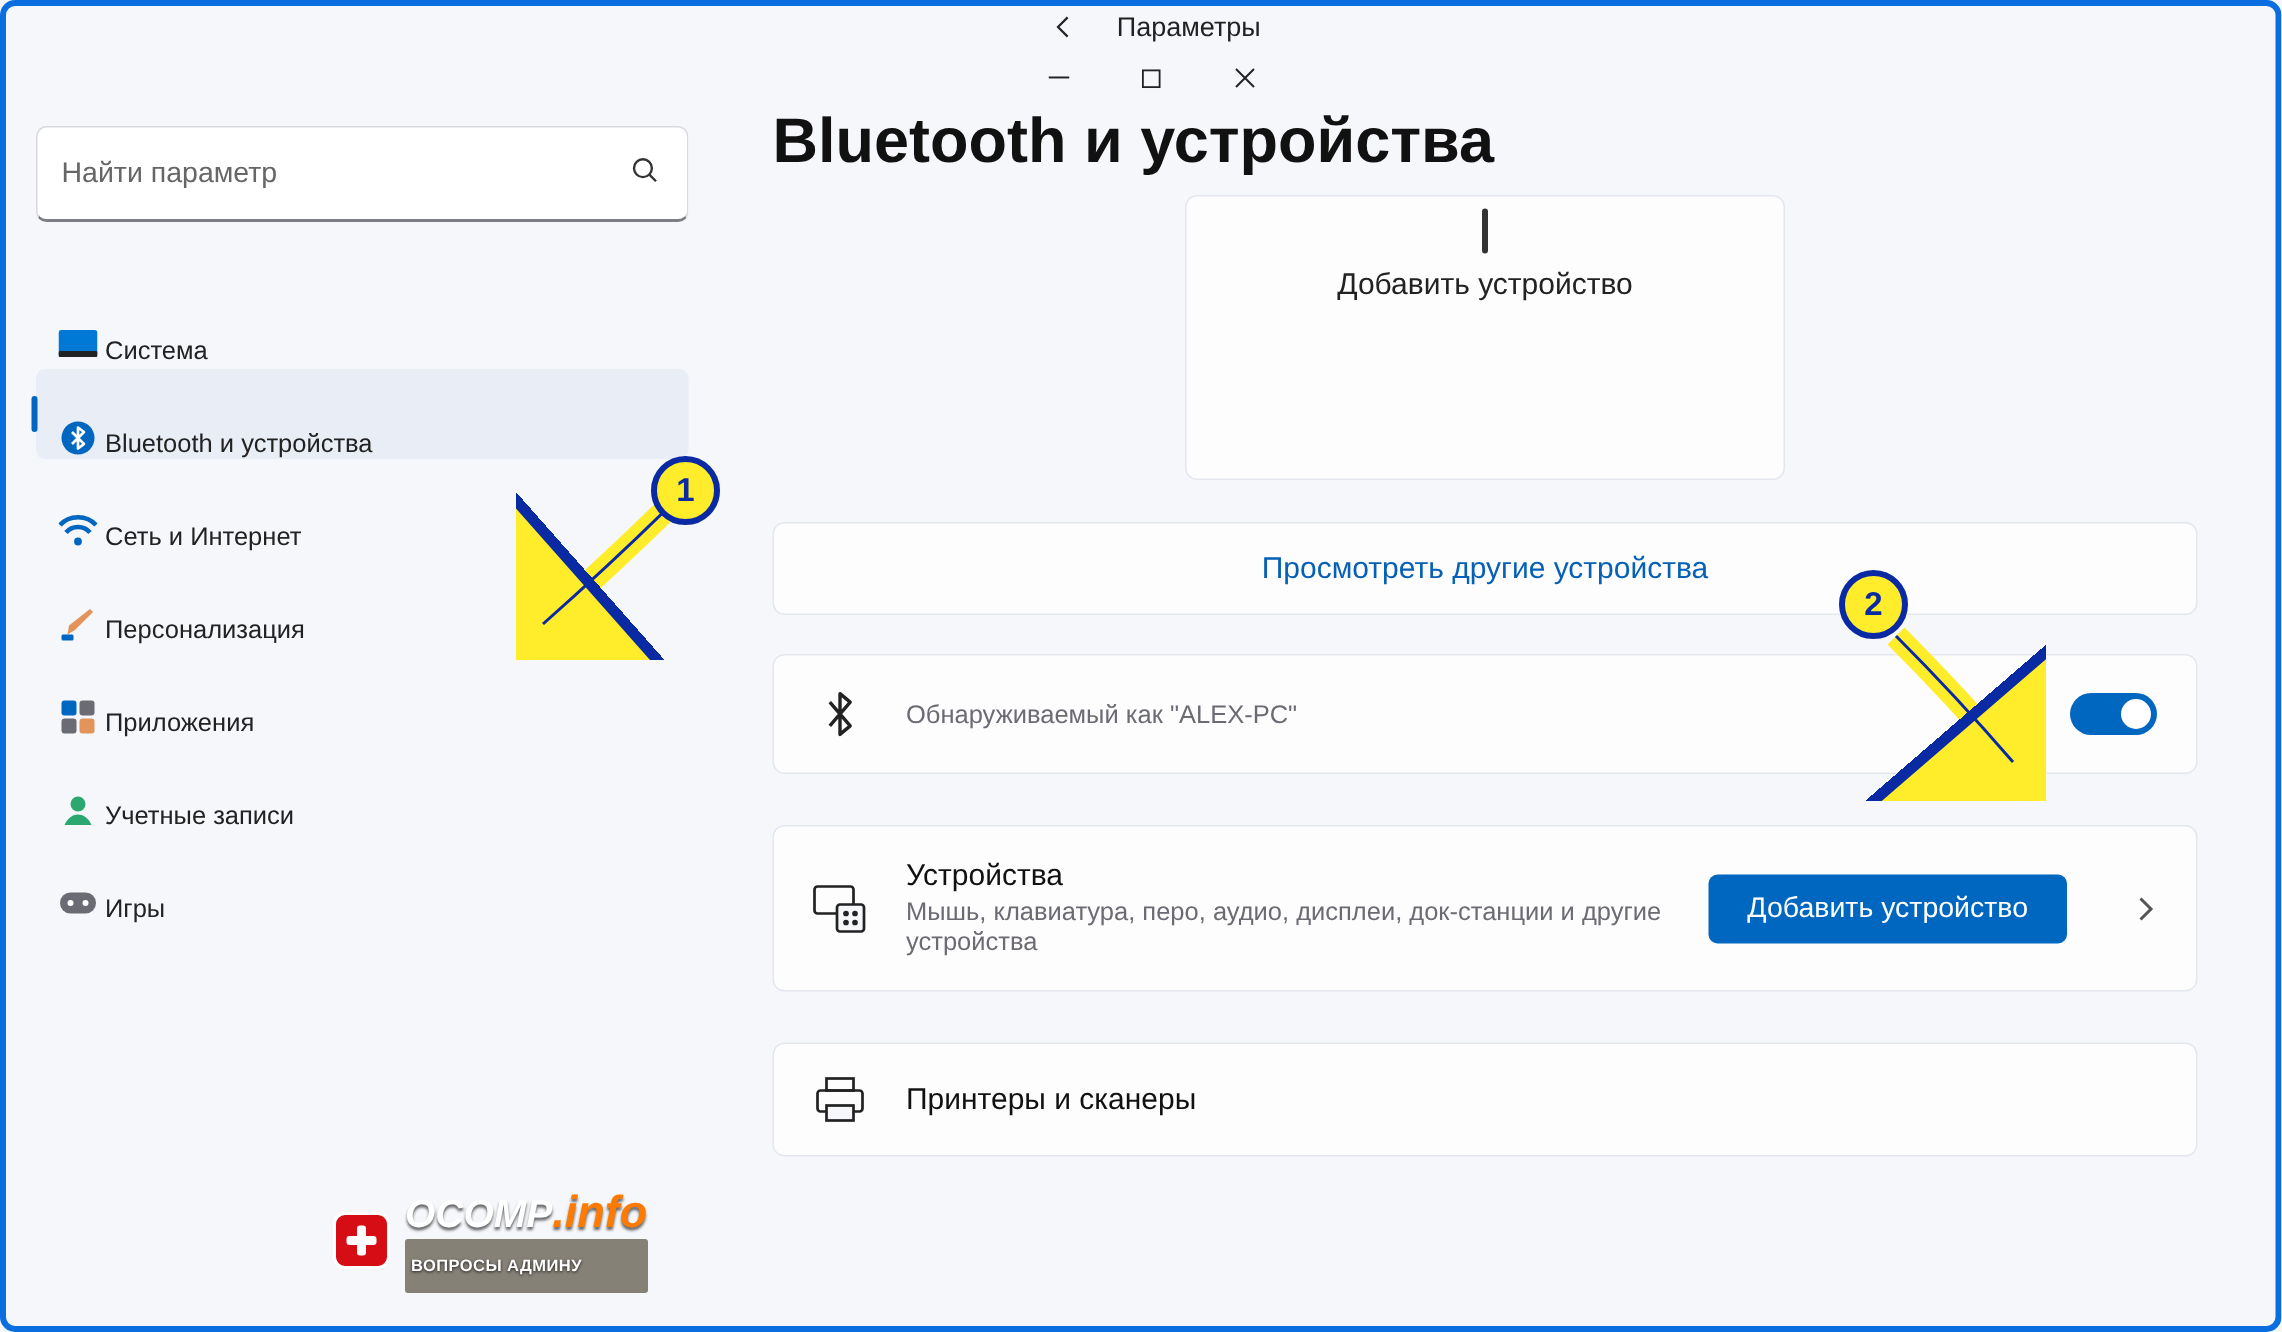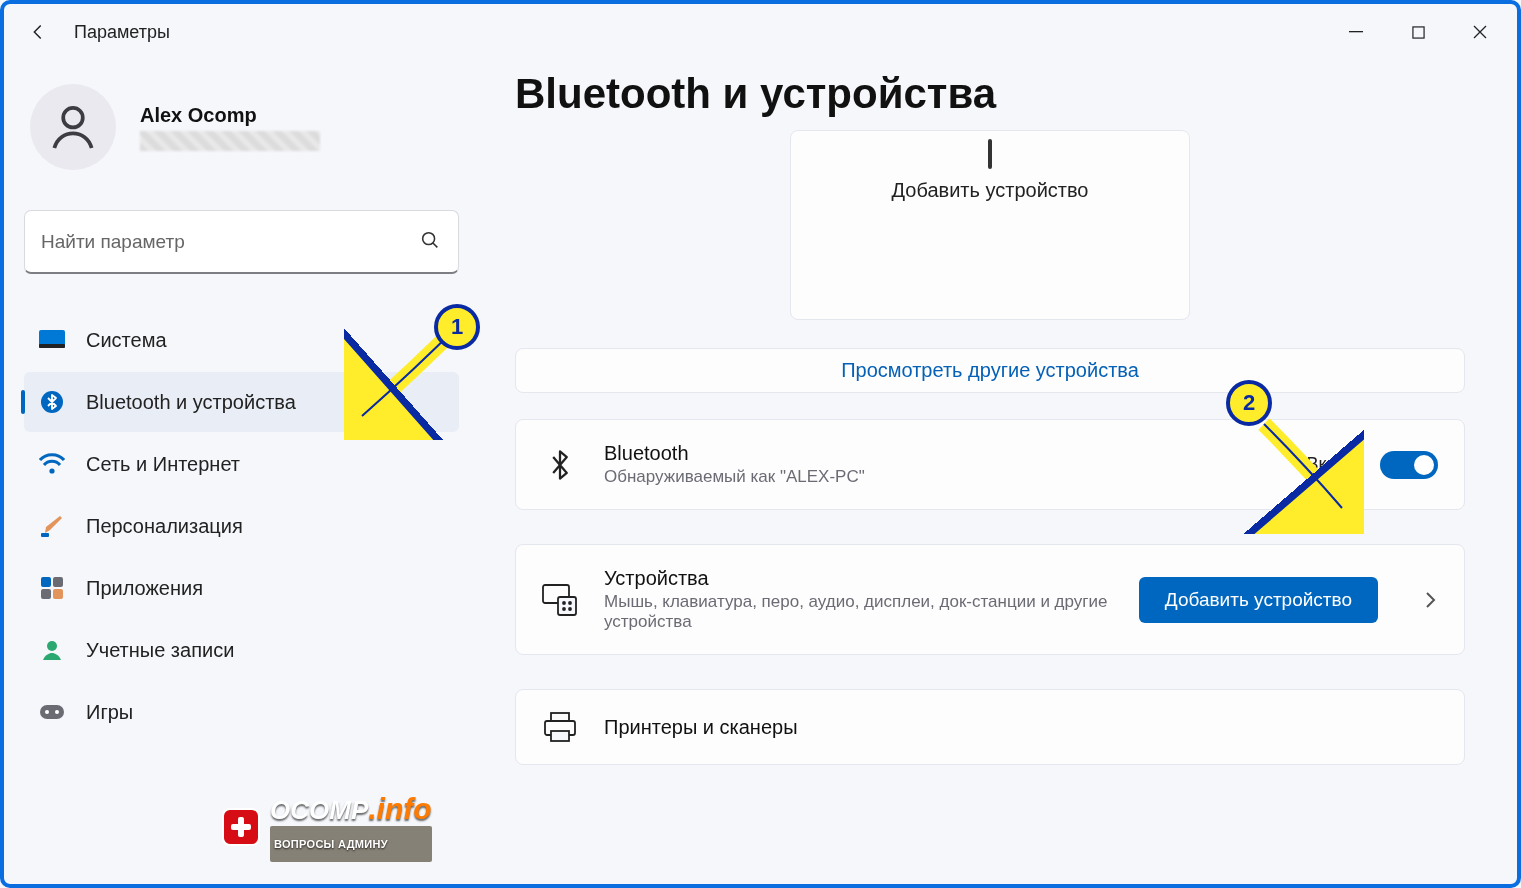--- a/index.html
+++ b/index.html
@@ -18,22 +18,23 @@
     border-radius: 10px;
     background: #f5f7fb;
     position: relative;
     overflow: hidden;
   }
   
   .titlebar {
     height: 56px;
     display: flex;
     align-items: center;
-    justify-content: space-between;
+    justify-content: flex-start;
     padding: 0 6px 0 20px;
+    flex-direction: column;
   }
   .titlebar-left { display: flex; align-items: center; gap: 22px; }
   .back-btn {
     width: 28px; height: 28px; display:flex; align-items:center; justify-content:center;
     cursor: pointer;
   }
   .window-title { font-size: 18px; color: #222; }
   .win-controls { display: flex; align-items: center; }
   .win-ctrl {
     width: 62px; height: 40px; display:flex; align-items:center; justify-content:center;
@@ -71,24 +72,24 @@
     font-size: 19px; color:#333;
     outline: none;
   }
   .search-input::placeholder { color:#666; }
   .search-icon {
     position:absolute; right:18px; top:50%; transform:translateY(-50%);
   }
 
   .nav { display:flex; flex-direction:column; gap:2px; }
   .nav-item {
-    height: 60px; display:flex; align-items:center; gap:20px;
+    height: 60px; display:flex; align-items:flex-end; gap:4px;
     padding: 0 14px; border-radius: 6px; cursor:pointer;
     position:relative;
-    font-size: 20px; color:#222;
+    font-size: 17px; color:#222;
   }
   .nav-item.active { background:#e9edf5; }
   .nav-item.active::before {
     content:""; position:absolute; left:-3px; top:50%; transform:translateY(-50%);
     width:4px; height:24px; background:#0067c0; border-radius:3px;
   }
   .nav-icon { width:28px; height:28px; display:flex; align-items:center; justify-content:center; }
   .nav-label {}
 
   
@@ -102,21 +103,21 @@
     background:#fdfdfe; border:1px solid #e5e7ee; border-radius:8px;
     display:flex; flex-direction:column; align-items:center;
     padding-top:8px;
   }
   .add-device-card .plus-line {
     width:4px; height:30px; background:#333; border-radius:2px;
   }
   .add-device-card .add-label { font-size:20px; color:#222; margin-top:10px; }
 
   .view-more {
-    width: 100%; height: 45px; background:#fdfdfe;
+    width: 100%; height: 62px; background:#fdfdfe;
     border:1px solid #e5e7ee; border-radius:8px; margin-bottom:26px;
     display:flex; align-items:center; justify-content:center;
     color:#0560b6; font-size:20px; cursor:pointer;
   }
 
   .setting-card {
     width:100%; background:#fdfdfe; border:1px solid #e5e7ee; border-radius:8px;
     display:flex; align-items:center; padding:22px 26px 22px 22px; margin-bottom:34px;
     gap:22px;
   }
@@ -196,32 +197,20 @@
         <svg width="14" height="14" viewBox="0 0 14 14" stroke="#222" stroke-width="1.3">
             <path d="M1 1l12 12M13 1L1 13"></path>
           </svg>
       </div>
     </div>
   </div>
 
   <div class="content">
 
     <div class="sidebar">
-      <div class="user-row">
-        <div class="avatar">
-          <svg viewBox="0 0 24 24" fill="none" stroke="#3c3c42" stroke-width="1.6">
-              <circle cx="12" cy="8" r="4.2"></circle>
-              <path d="M4 21c1.2-4.2 4.6-6.3 8-6.3s6.8 2.1 8 6.3"></path>
-            </svg>
-        </div>
-        <div class="user-meta">
-          <div class="uname">Alex Ocomp</div>
-          <div class="uemail"></div>
-        </div>
-      </div>
 
       <div class="search-wrap">
         <input class="search-input" placeholder="Найти параметр" style="">
         <span class="search-icon">
           <svg width="22" height="22" viewBox="0 0 24 24" fill="none" stroke="#333" stroke-width="1.7">
               <circle cx="10.5" cy="10.5" r="6.5"></circle>
               <path d="M20 20l-4.8-4.8"></path>
             </svg>
         </span>
       </div>
@@ -316,21 +305,20 @@
         <span>Просмотреть другие устройства</span>
       </div>
 
       <div class="setting-card">
         <div class="setting-icon">
           <svg width="30" height="34" viewBox="0 0 24 30" fill="none" stroke="#222" stroke-width="2" stroke-linejoin="round">
               <path d="M6 8l12 14-6 5V3l6 5L6 22"></path>
             </svg>
         </div>
         <div class="setting-text">
-          <div class="setting-title">Bluetooth</div>
           <div class="setting-sub">Обнаруживаемый как "ALEX-PC"</div>
         </div>
         <span class="toggle-label">Вкл.</span>
         <div class="toggle">
             <div class="knob"></div>
           </div>
       </div>
 
       <div class="setting-card">
         <div class="setting-icon">

